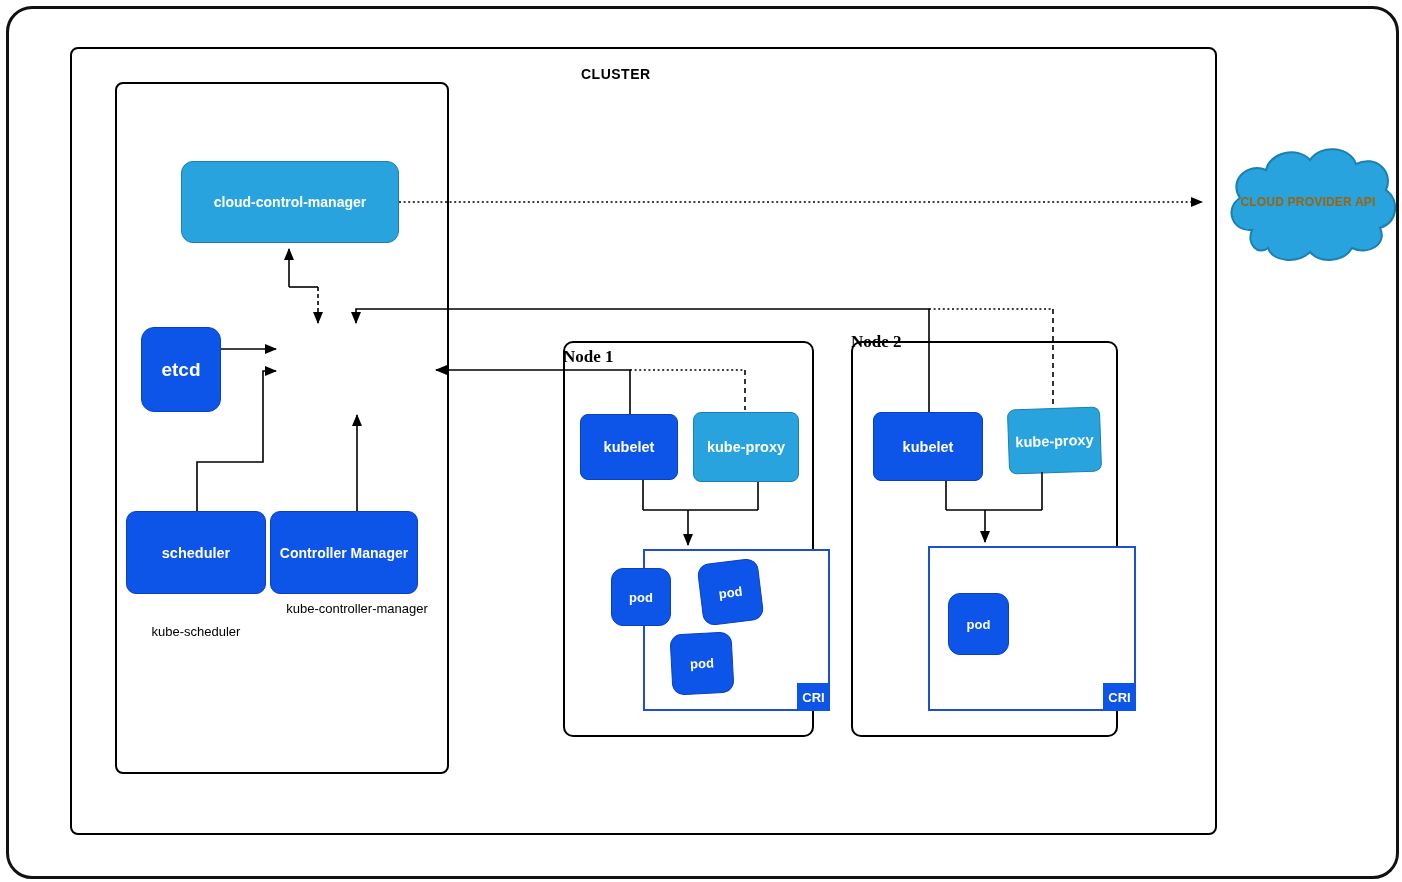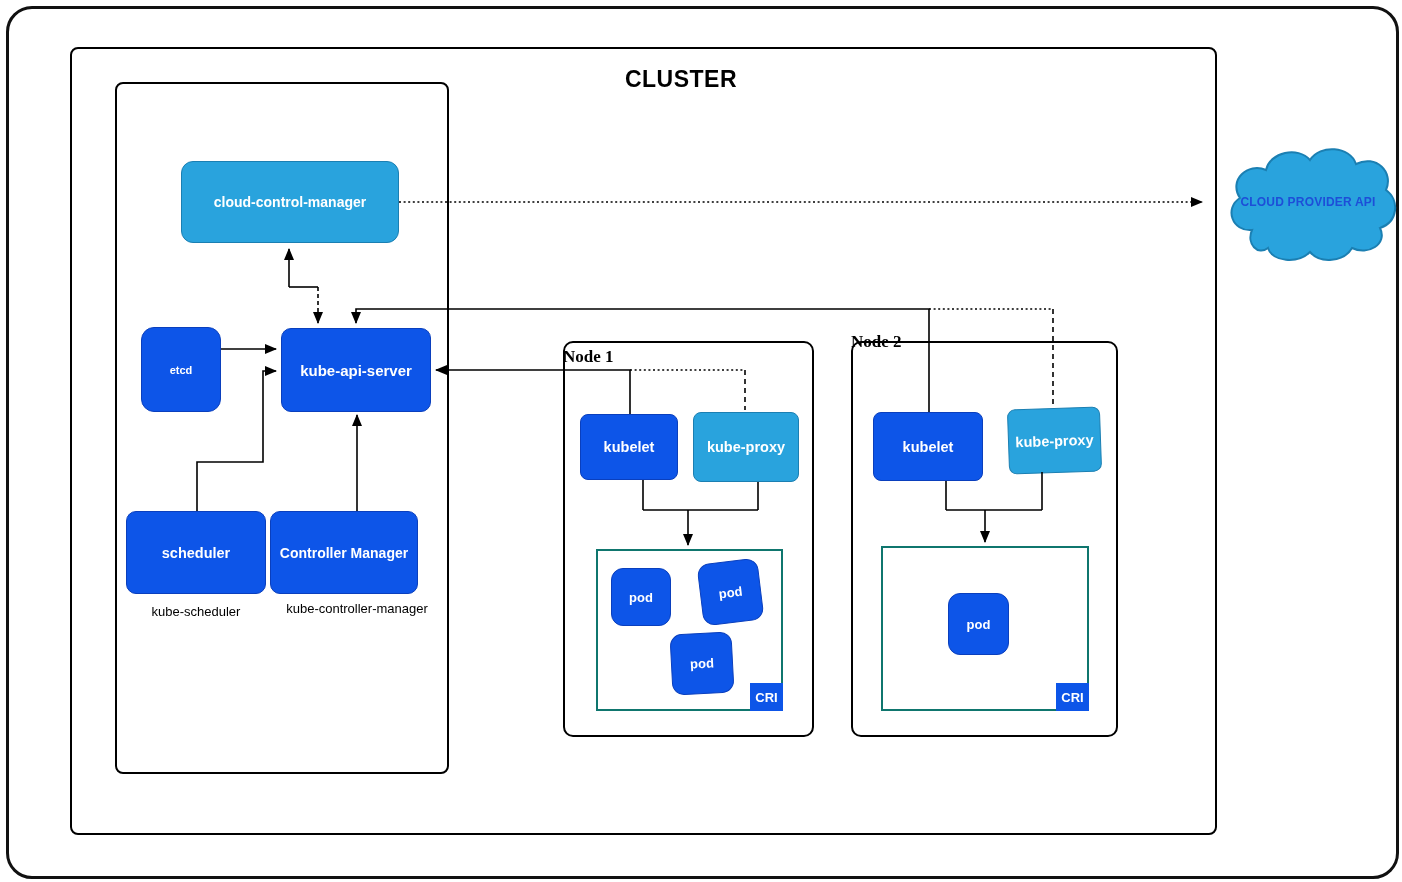--- a/index.html
+++ b/index.html
@@ -3,82 +3,81 @@
 <meta charset="utf-8">
 <style>
   html,body{margin:0;padding:0;background:#fff;}
   #canvas{
     position:relative;width:1402px;height:882px;background:#ffffff;overflow:hidden;
     font-family:"Liberation Sans", sans-serif;
   }
   .abs{position:absolute;}
   .outer-frame{left:6px;top:6px;width:1387px;height:867px;border:3px solid #111;border-radius:26px;}
   .cluster-box{left:70px;top:47px;width:1143px;height:784px;border:2.5px solid #000;border-radius:8px;background:transparent;}
-  .cluster-title{left:581px;top:66px;width:200px;text-align:center;font-weight:bold;font-size:23px;letter-spacing:.5px;color:#000;}
+  .cluster-title{left:581px;top:66px;width:200px;text-align:left;font-weight:bold;font-size:14px;letter-spacing:.5px;color:#000;}
   .cp-box{left:115px;top:82px;width:330px;height:688px;border:2px solid #000;border-radius:8px;}
   .cp-title{left:115px;top:97px;width:330px;text-align:center;font-size:14px;letter-spacing:.5px;color:#000;}
 
   .bluebox{
     background:#0d55e8;border:1.5px solid #0a3fbd;border-radius:10px;color:#fff;font-weight:bold;
     display:flex;align-items:center;justify-content:center;text-align:center;box-sizing:border-box;
   }
   .lightbox{
     background:#29a3dd;border:1.5px solid #1b7fb2;border-radius:9px;color:#fff;font-weight:bold;
     display:flex;align-items:center;justify-content:center;text-align:center;box-sizing:border-box;
   }
   .ccm{left:181px;top:161px;width:218px;height:82px;font-size:14px;border-radius:12px;}
-  .etcd{left:141px;top:327px;width:80px;height:85px;font-size:11px;border-radius:13px;}
+  .etcd{left:141px;top:327px;width:80px;height:85px;font-size:19px;border-radius:13px;}
   .api{left:281px;top:328px;width:150px;height:84px;font-size:15px;}
   .scheduler{left:126px;top:511px;width:140px;height:83px;font-size:14.5px;}
   .cmgr{left:270px;top:511px;width:148px;height:83px;font-size:14px;}
   .caption{font-size:13px;color:#000;text-align:center;}
-  .cap-sched{left:126px;top:604px;width:140px;}
+  .cap-sched{left:126px;top:624px;width:140px;}
   .cap-cmgr{left:271px;top:601px;width:172px;}
 
   .node-box{border:2px solid #000;border-radius:10px;background:transparent;}
   .node1{left:563px;top:341px;width:247px;height:392px;}
   .node2{left:851px;top:341px;width:263px;height:392px;}
   .node-title{font-family:"Liberation Serif", serif;font-size:17px;color:#000;text-align:left;font-weight:bold;}
   .n1-title{left:563px;top:347px;width:247px;}
   .n2-title{left:851px;top:332px;width:263px;}
 
   .n1-kubelet{left:580px;top:414px;width:98px;height:66px;font-size:14.5px;border-radius:8px;}
   .n1-kubeproxy{left:693px;top:412px;width:106px;height:70px;font-size:14.5px;border-radius:8px;}
   .n2-kubelet{left:873px;top:412px;width:110px;height:69px;font-size:14.5px;border-radius:8px;}
   .n2-kubeproxy{left:1008px;top:408px;width:93px;height:65px;font-size:14.5px;border-radius:8px;transform:rotate(-2deg);}
 
-  .pods-box{border:2px solid #0f766e;background:#fff;box-sizing:border-box;}
+  .pods-box{border:2px solid #1d4ed8;background:#fff;box-sizing:border-box;margin-left:47px;}
   .n1-pods{left:596px;top:549px;width:187px;height:162px;}
   .n2-pods{left:881px;top:546px;width:208px;height:165px;}
   .pod{font-size:13px;border-radius:12px;}
   .n1-pod-1{left:611px;top:568px;width:60px;height:58px;}
   .n1-pod-2{left:700px;top:561px;width:61px;height:62px;transform:rotate(-7deg);}
   .n1-pod-3{left:671px;top:633px;width:62px;height:61px;transform:rotate(-3deg);}
   .n2-pod-1{left:948px;top:593px;width:61px;height:62px;}
   .cri{
     position:absolute;right:-2px;bottom:-2px;width:33px;height:28px;background:#0d55e8;color:#fff;
     font-weight:bold;font-size:13px;display:flex;align-items:center;justify-content:center;
   }
   .cloud-wrap{left:1218px;top:140px;width:180px;height:126px;}
-  .cloud-label{left:1230px;top:195px;width:156px;text-align:center;color:#1d4ed8;font-weight:bold;font-size:12px;letter-spacing:.2px;}
+  .cloud-label{left:1230px;top:195px;width:156px;text-align:center;color:#a16207;font-weight:bold;font-size:12px;letter-spacing:.2px;}
   #edges{position:absolute;left:0;top:0;width:1402px;height:882px;pointer-events:none;}
 </style>
 </head>
 <body>
 
 <div id="canvas">
 
   <div class="abs outer-frame"></div>
   <div class="abs cluster-box"></div>
   <div class="abs cluster-title">CLUSTER</div>
 
   <div class="abs cp-box"></div>
   <div class="abs lightbox ccm">cloud-control-manager</div>
   <div class="abs bluebox etcd">etcd</div>
-  <div class="abs bluebox api">kube-api-server</div>
   <div class="abs bluebox scheduler">scheduler</div>
   <div class="abs bluebox cmgr">Controller Manager</div>
   <div class="abs caption cap-sched">kube-scheduler</div>
   <div class="abs caption cap-cmgr">kube-controller-manager</div>
 
   <div class="abs node-box node1"></div>
   <div class="abs node-title n1-title">Node 1</div>
   <div class="abs bluebox n1-kubelet">kubelet</div>
   <div class="abs lightbox n1-kubeproxy">kube-proxy</div>
   <div class="abs pods-box n1-pods">

